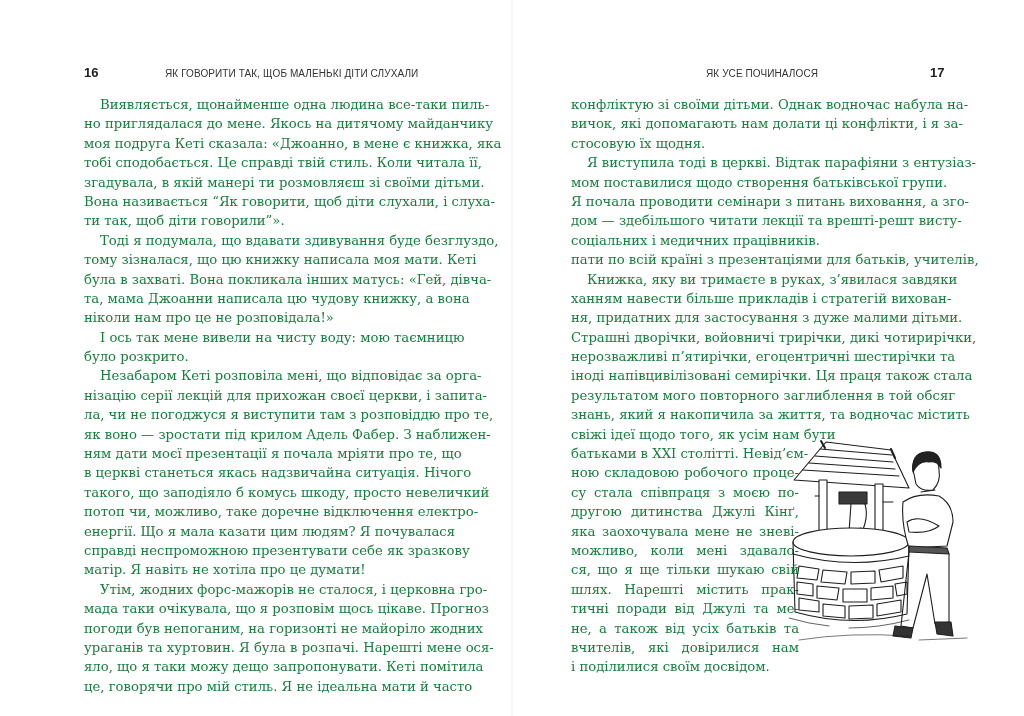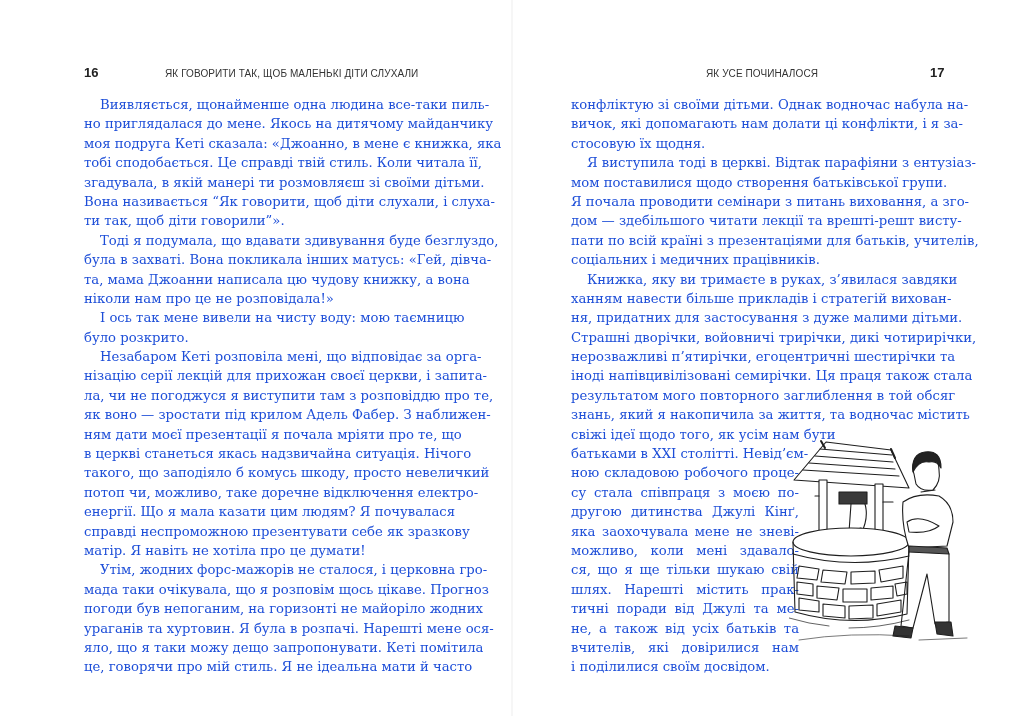--- a/index.html
+++ b/index.html
@@ -17,21 +17,21 @@
     position: absolute; top: 68px; font-family: "Liberation Sans", sans-serif;
     font-size: 10px; letter-spacing: 0.1px; color: #333; white-space: nowrap;
   }
   .folio { position: absolute; top: 65px; font-family: "Liberation Sans", sans-serif; font-weight: bold; font-size: 13px; color: #222; }
   .left .folio { left: 84px; }
   .left .running-head { left: 165px; }
   .right .folio { left: 418px; }
   .right .running-head { left: 194px; }
 
   .text {
-    position: absolute; top: 95px; font-size: 13.2px; line-height: 19.4px; color: #1d4ed8;
+    position: absolute; top: 95px; font-size: 13.2px; line-height: 19.4px; color: #15803d;
   }
   .left .text { left: 84px; width: 351px; }
   .right .text { left: 59px; width: 349px; }
   .line { display: block; white-space: nowrap; text-align: justify; text-align-last: justify; height: 19.4px; overflow: visible; }
   .line.last { text-align-last: left; }
   .line.indent { text-indent: 16px; }
   .line.narrow { width: 228px; }
 
   .illustration { position: absolute; left: 277px; top: 414px; width: 180px; height: 240px; }
 </style>
@@ -44,20 +44,21 @@
     <div class="running-head">ЯК ГОВОРИТИ ТАК, ЩОБ МАЛЕНЬКІ ДІТИ СЛУХАЛИ</div>
     <div class="text" id="left-text">
         <span class="line indent">Виявляється, щонайменше одна людина все-таки пиль-</span>
         <span class="line">но приглядалася до мене. Якось на дитячому майданчику</span>
         <span class="line">моя подруга Кеті сказала: «Джоанно, в мене є книжка, яка</span>
         <span class="line">тобі сподобається. Це справді твій стиль. Коли читала її,</span>
         <span class="line">згадувала, в якій манері ти розмовляєш зі своїми дітьми.</span>
         <span class="line">Вона називається “Як говорити, щоб діти слухали, і слуха-</span>
         <span class="line last">ти так, щоб діти говорили”».</span>
         <span class="line indent">Тоді я подумала, що вдавати здивування буде безглуздо,</span>
+        <span class="line">тому зізналася, що цю книжку написала моя мати. Кеті</span>
         <span class="line">була в захваті. Вона покликала інших матусь: «Гей, дівча-</span>
         <span class="line">та, мама Джоанни написала цю чудову книжку, а вона</span>
         <span class="line last">ніколи нам про це не розповідала!»</span>
         <span class="line indent">І ось так мене вивели на чисту воду: мою таємницю</span>
         <span class="line last">було розкрито.</span>
         <span class="line indent">Незабаром Кеті розповіла мені, що відповідає за орга-</span>
         <span class="line">нізацію серії лекцій для прихожан своєї церкви, і запита-</span>
         <span class="line">ла, чи не погоджуся я виступити там з розповіддю про те,</span>
         <span class="line">як воно — зростати під крилом Адель Фабер. З наближен-</span>
         <span class="line">ням дати моєї презентації я почала мріяти про те, що</span>
@@ -82,22 +83,22 @@
     <div class="running-head">ЯК УСЕ ПОЧИНАЛОСЯ</div>
     <div class="folio">17</div>
     <div class="text" id="right-text">
         <span class="line">конфліктую зі своїми дітьми. Однак водночас набула на-</span>
         <span class="line">вичок, які допомагають нам долати ці конфлікти, і я за-</span>
         <span class="line last">стосовую їх щодня.</span>
         <span class="line indent">Я виступила тоді в церкві. Відтак парафіяни з ентузіаз-</span>
         <span class="line">мом поставилися щодо створення батьківської групи.</span>
         <span class="line">Я почала проводити семінари з питань виховання, а зго-</span>
         <span class="line">дом — здебільшого читати лекції та врешті-решт висту-</span>
+        <span class="line last">соціальних і медичних працівників.</span>
         <span class="line">пати по всій країні з презентаціями для батьків, учителів,</span>
-        <span class="line last">соціальних і медичних працівників.</span>
         <span class="line indent">Книжка, яку ви тримаєте в руках, з’явилася завдяки</span>
         <span class="line">ханням навести більше прикладів і стратегій вихован-</span>
         <span class="line">ня, придатних для застосування з дуже малими дітьми.</span>
         <span class="line">Страшні дворічки, войовничі трирічки, дикі чотирирічки,</span>
         <span class="line">нерозважливі п’ятирічки, егоцентричні шестирічки та</span>
         <span class="line">іноді напівцивілізовані семирічки. Ця праця також стала</span>
         <span class="line">результатом мого повторного заглиблення в той обсяг</span>
         <span class="line">знань, який я накопичила за життя, та водночас містить</span>
         <span class="line last narrow">свіжі ідеї щодо того, як усім нам бути</span>
         <span class="line narrow">батьками в XXI столітті. Невід’єм-</span>

